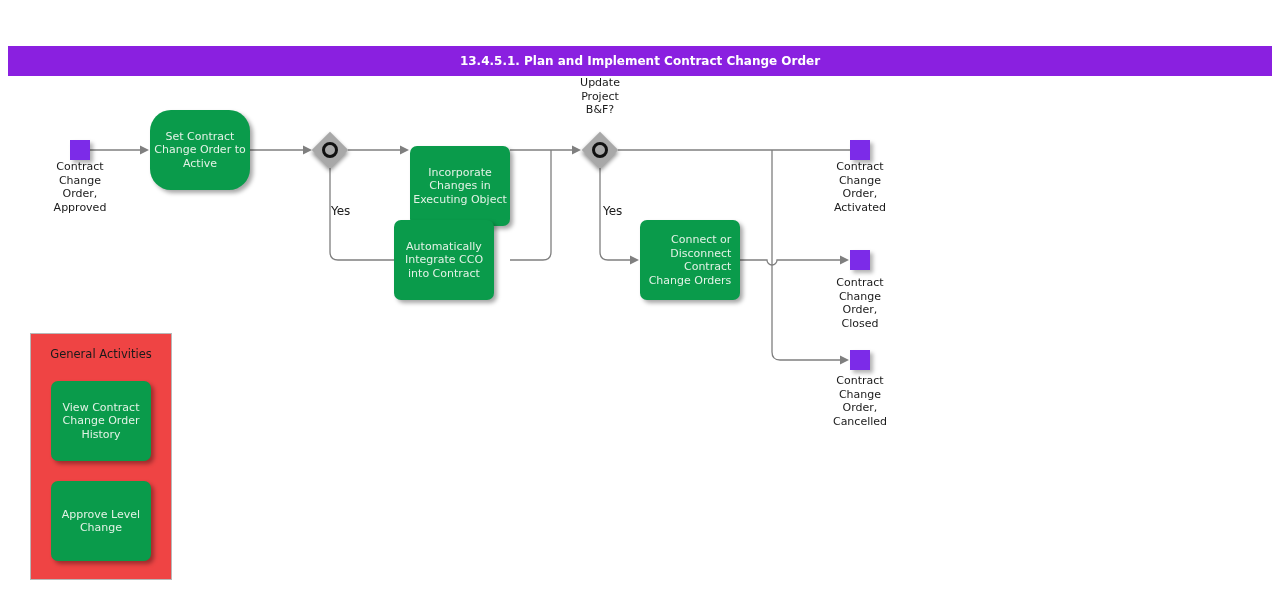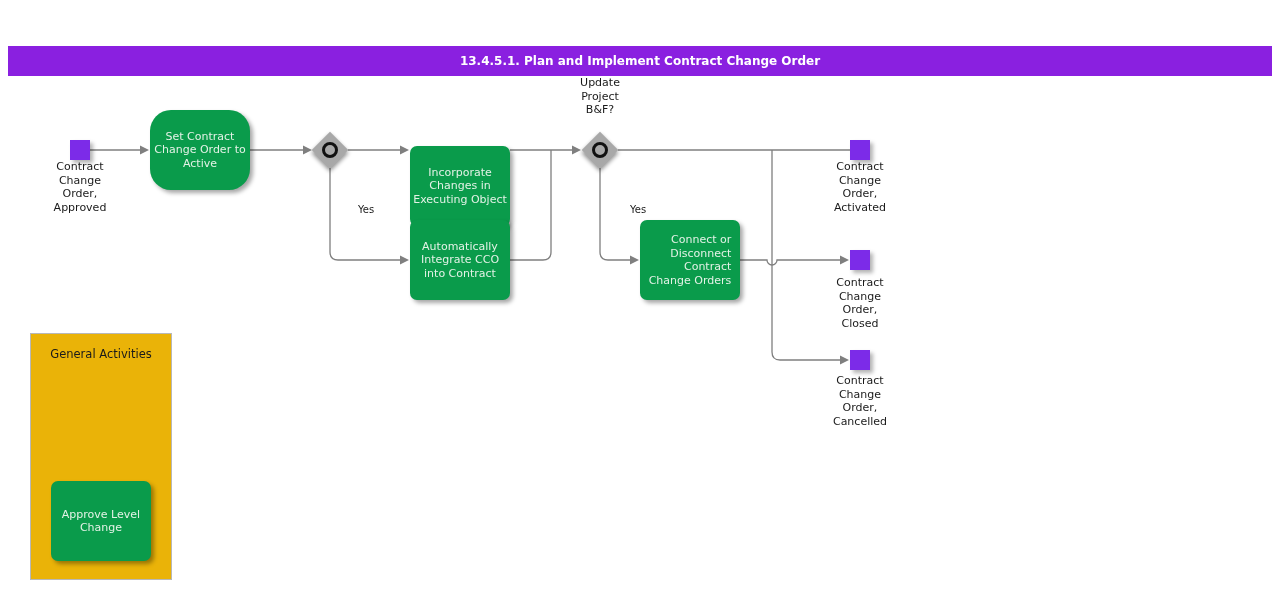--- a/index.html
+++ b/index.html
@@ -20,32 +20,32 @@
     color:#e3f2e6;font-size:11px;line-height:13.5px;white-space:pre-line;padding:2px;box-sizing:border-box;
   }
   .event{
     position:absolute;width:20px;height:20px;background:#7c2be8;
     box-shadow:3px 3px 4px rgba(0,0,0,0.3);
   }
   .nodelabel{
     position:absolute;text-align:center;font-size:11px;line-height:13.5px;
     white-space:pre-line;color:#1a1a1a;
   }
-  .yeslabel{position:absolute;font-size:10px;color:#1a1a1a;padding-left:27px;}
+  .yeslabel{position:absolute;font-size:12px;color:#1a1a1a;}
   .diamond{
     position:absolute;width:26px;height:26px;background:#a8a8a8;
     transform:rotate(45deg);filter:drop-shadow(2px 2px 2px rgba(0,0,0,0.45));
   }
   .gwring{
     position:absolute;width:10px;height:10px;border:3px solid #111111;border-radius:50%;
     background:transparent;
   }
   .panel{
     position:absolute;left:30px;top:333px;width:142px;height:247px;
-    background:#eab308;border:1px solid #b8b8b8;box-sizing:border-box;
+    background:#ef4444;border:1px solid #b8b8b8;box-sizing:border-box;
   }
   .panel-title{
     position:absolute;left:0;top:13px;width:100%;text-align:center;
     font-size:11.5px;color:#1a1a1a;
   }
   .panel .task{left:20px;}
 </style>
 </head>
 <body>
 
@@ -95,21 +95,21 @@
   <div class="diamond" style="left:317px;top:137px;"></div>
   <div class="gwring" style="left:322px;top:142px;"></div>
   <div class="yeslabel" style="left:331px;top:204px;">Yes</div>
 
   <div class="task" style="left:410px;top:110px;margin-top:36px;">
     <span>Incorporate
 Changes in
 Executing Object</span>
   </div>
 
-  <div class="task" style="left:410px;top:220px;">
+  <div class="task" style="left:394px;top:220px;">
     <span>Automatically
 Integrate CCO
 into Contract</span>
   </div>
 
   <div class="nodelabel" style="left:555px;top:76px;width:90px;">Update
 Project
 B&amp;F?</div>
   <div class="diamond" style="left:587px;top:137px;"></div>
   <div class="gwring" style="left:592px;top:142px;"></div>
@@ -135,19 +135,24 @@
 Closed</div>
 
   <div class="event" style="left:850px;top:350px;"></div>
   <div class="nodelabel" style="left:810px;top:374px;width:100px;">Contract
 Change
 Order,
 Cancelled</div>
 
   <div class="panel">
     <div class="panel-title">General Activities</div>
+    <div class="task" style="top:47px;">
+      <span>View Contract
+Change Order
+History</span>
+    </div>
     <div class="task" style="top:147px;">
       <span>Approve Level
 Change</span>
     </div>
   </div>
 
 </div>
 
 </body></html>

